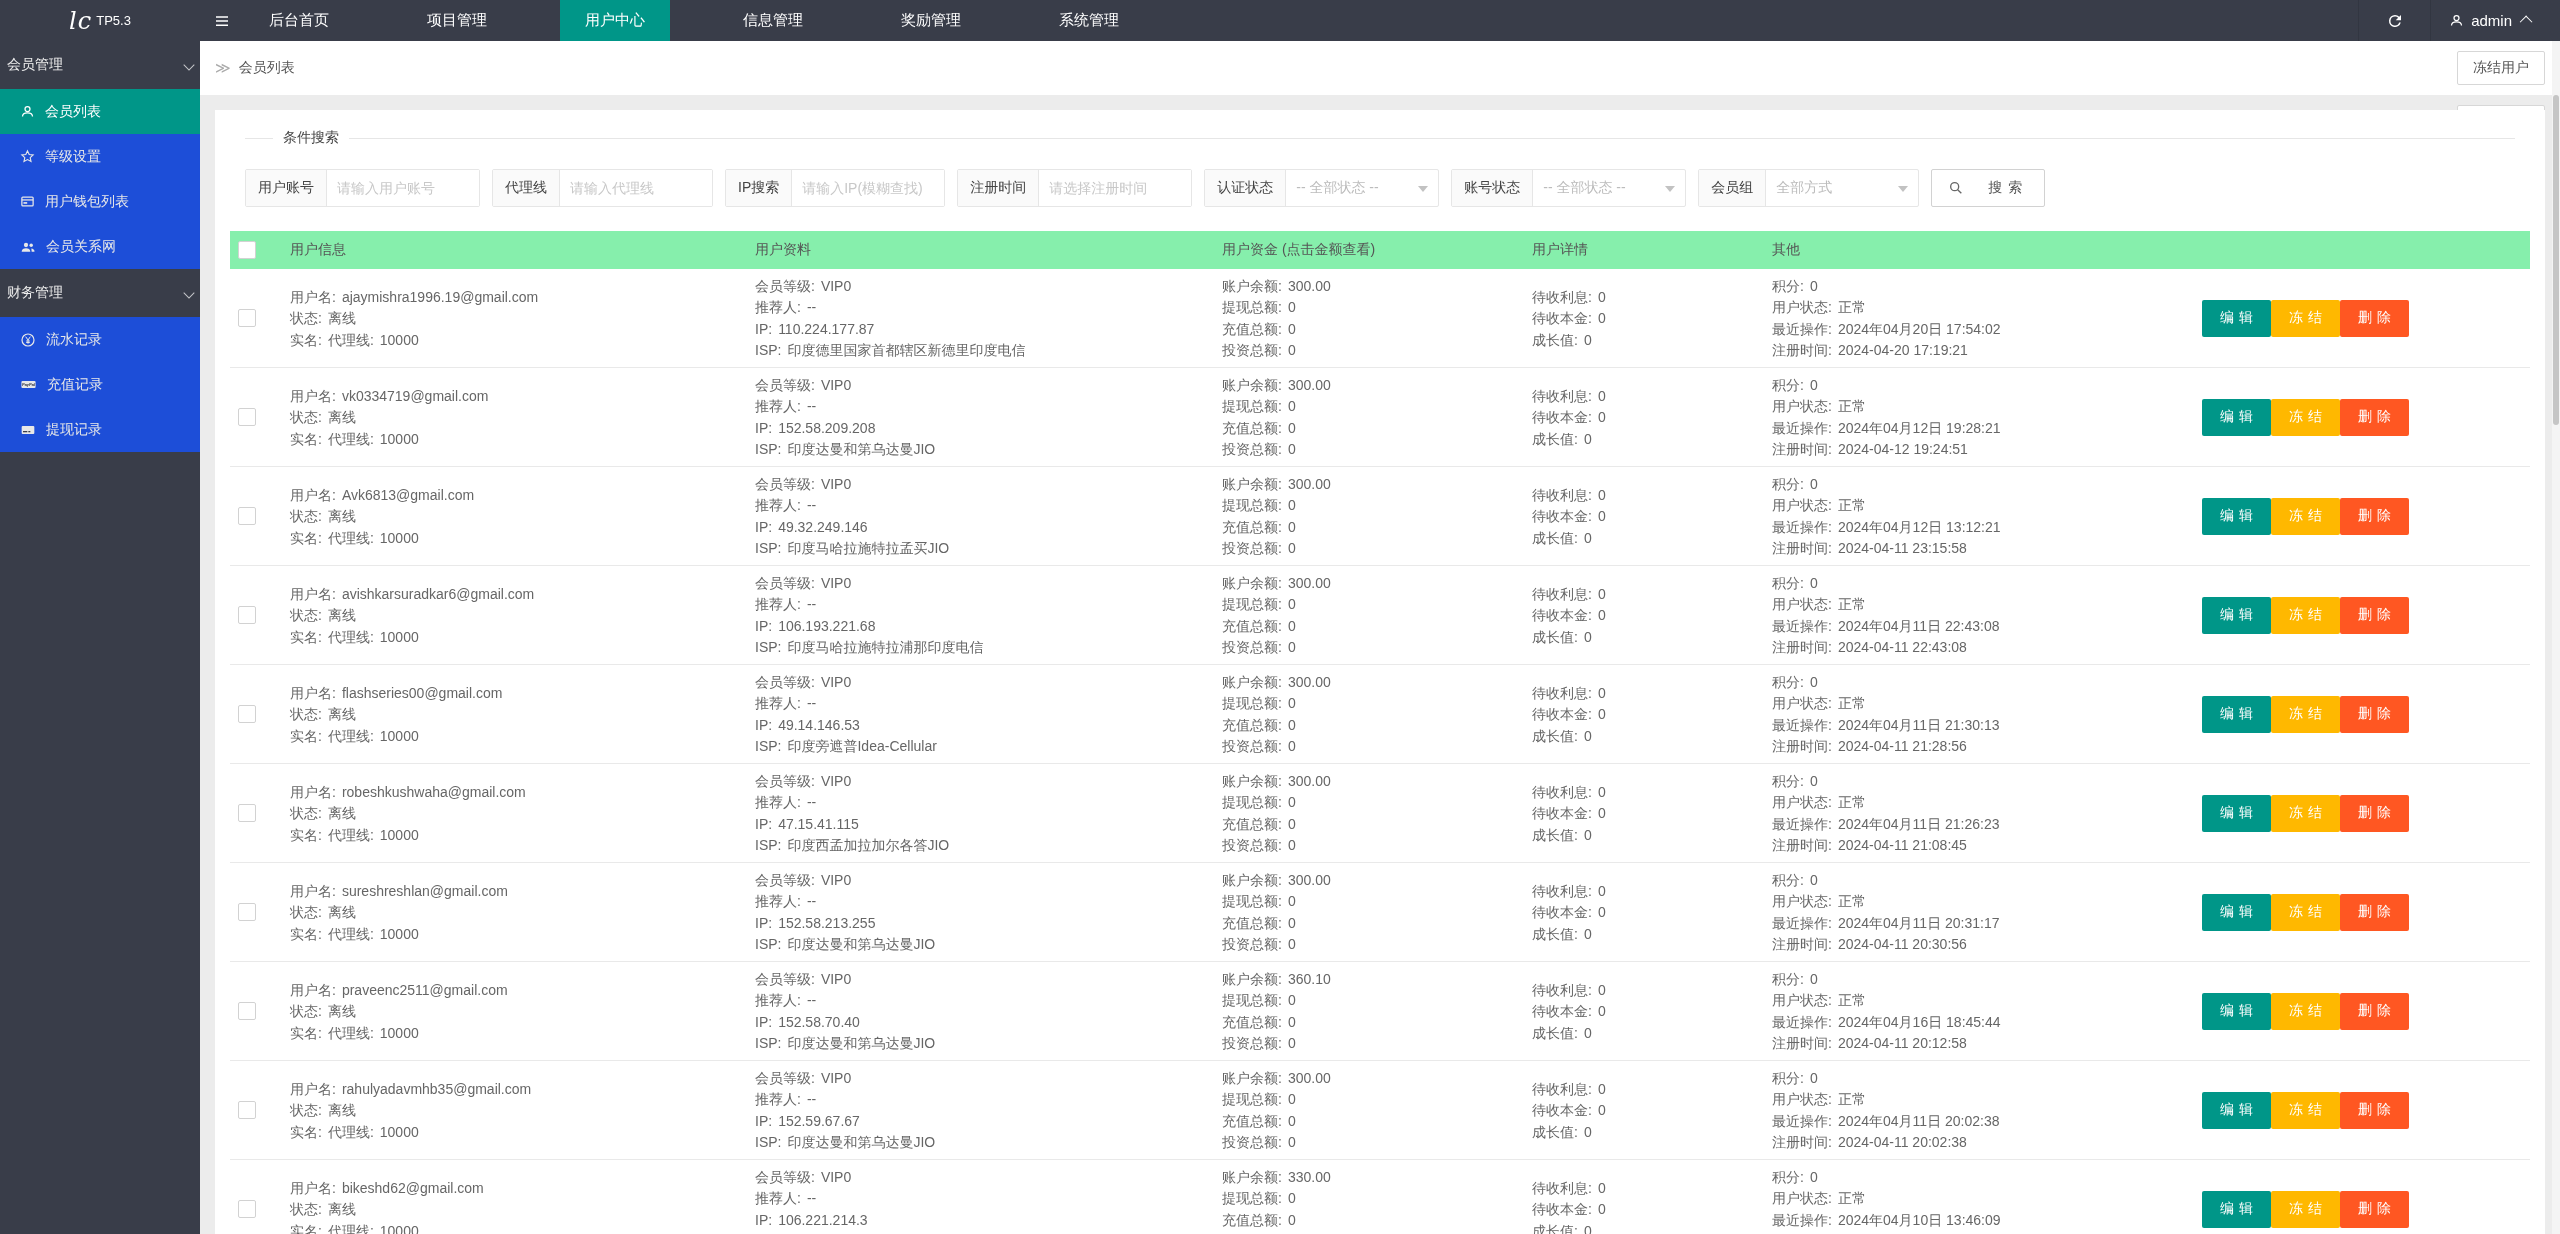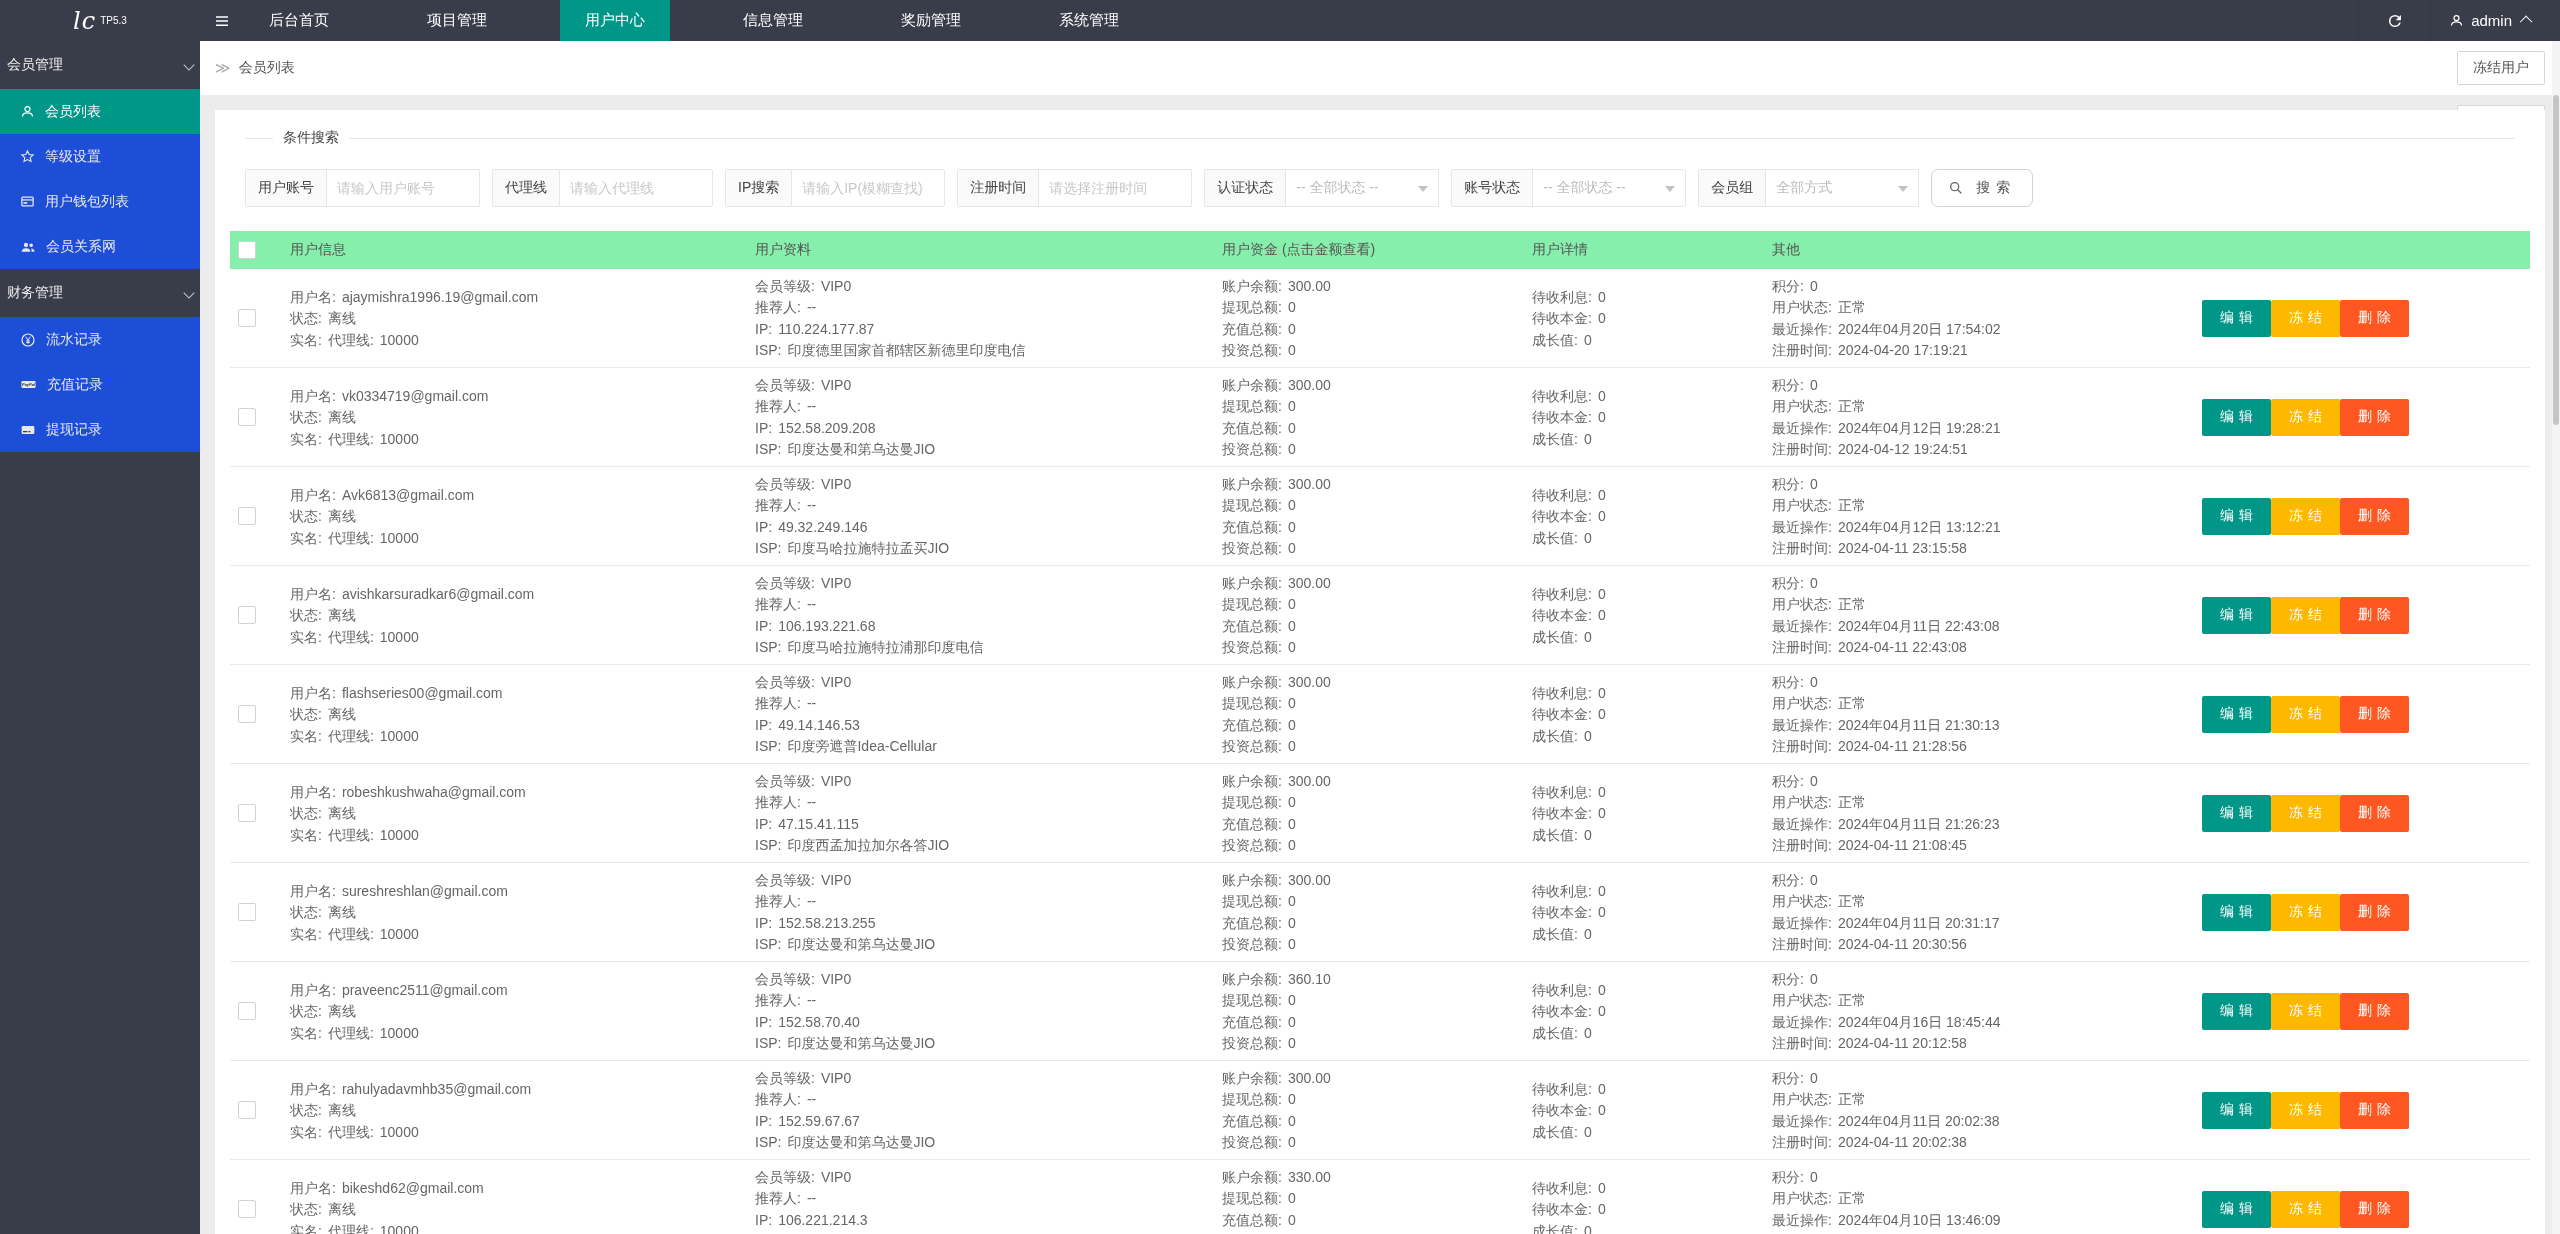--- a/index.html
+++ b/index.html
@@ -3,21 +3,21 @@
 <meta charset="utf-8">
 <style>
   * { margin:0; padding:0; box-sizing:border-box; }
   html,body { width:2560px; height:1234px; overflow:hidden; background:#ececec;
     font-family:"Liberation Sans","DejaVu Sans",sans-serif; font-size:14px; color:#666; }
 
   
   .navbar { height:41px; background:#393D49; display:flex; align-items:stretch; color:#fff; position:relative; z-index:5; }
   .logo { width:200px; display:flex; align-items:center; justify-content:center; color:#fff; }
   .logo .lc { font-family:"DejaVu Serif",serif; font-style:italic; font-size:24px; letter-spacing:1px;text-align:center; }
-  .logo sup { font-size:10px; margin-left:4px; font-style:normal; }
+  .logo sup { font-size:13px; margin-left:4px; font-style:normal; }
   .nav-burger { width:44px; display:flex; align-items:center; justify-content:center; cursor:pointer; }
   .nav-items { display:flex; align-items:stretch;gap:48px; }
   .nav-item { padding:0 25px; display:flex; align-items:center; font-size:15px; color:#fff; cursor:pointer; }
   .nav-item.active { background:#009688; }
   .nav-right { margin-left:auto; display:flex; align-items:stretch; }
   .nav-refresh { width:72px; display:flex; align-items:center; justify-content:center; border-left:1px solid #323641; cursor:pointer; }
   .nav-admin { display:flex; align-items:center; gap:7px; padding:0 28px 0 18px; border-left:1px solid #323641; cursor:pointer; font-size:15px; }
   .chev-up { width:9px; height:9px; border-left:1.5px solid #fff; border-top:1.5px solid #fff; transform:rotate(45deg) translateY(2px); margin-left:4px; }
 
   
@@ -42,21 +42,21 @@
   
   .fieldset { margin:0 30px; border-top:1px solid #e6e6e6; position:relative; height:1px; }
   .fieldset .legend { position:absolute; top:-10px; left:28px; background:#fff; padding:0 10px; color:#444; font-size:14px; }
   .search-row { display:flex; align-items:center; gap:12px; padding:30px 30px 24px 30px; }
   .fgroup { display:flex; align-items:stretch; height:38px; border:1px solid #e6e6e6; border-radius:2px; background:#fff; }
   .fgroup .flabel { background:#fafafa; border-right:1px solid #e6e6e6; display:flex; align-items:center; padding:0 12px; color:#444; white-space:nowrap; }
   .fgroup input { border:none; outline:none; width:152px; padding:0 10px; font-size:14px; color:#666; font-family:inherit; }
   .fgroup input::placeholder { color:#c8c8c8; }
   .fselect { width:152px; display:flex; align-items:center; padding:0 10px; color:#bcbcbc; cursor:pointer; position:relative; }
   .fselect .caret { margin-left:auto; width:0; height:0; border:5px solid transparent; border-top:6px solid #c2c2c2; transform:translateY(3px); }
-  .btn-search { height:38px; padding:0 16px; display:flex; align-items:center; gap:12px; background:#fff; border:1px solid #d2d2d2; border-radius:7px; color:#555; letter-spacing:6px; cursor:pointer; font-size:14px; }
+  .btn-search { height:38px; padding:0 16px; display:flex; align-items:center; gap:24px; background:#fff; border:1px solid #d2d2d2; border-radius:2px; color:#555; letter-spacing:6px; cursor:pointer; font-size:14px; }
   .btn-search svg { color:#666; }
 
   
   .table { margin:0 15px; }
   .thead, .trow { display:grid; grid-template-columns:44px 465px 467px 310px 240px 430px 1fr; align-items:center; }
   .thead { height:38px; background:#86efac; color:#555; }
   .thead .cell, .trow .cell { padding-left:16px; }
   .c-check { padding-left:8px !important; display:flex; align-items:center; }
   .checkbox { width:18px; height:18px; border:1px solid #d2d2d2; border-radius:2px; background:#fff; display:inline-block; cursor:pointer; }
   .trow { min-height:99px; border-bottom:1px solid #e9e9e9; }

